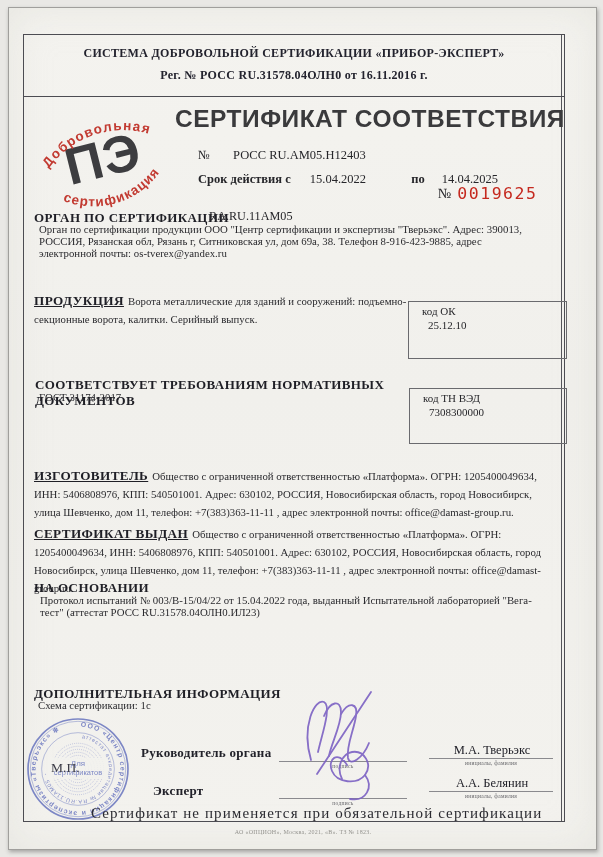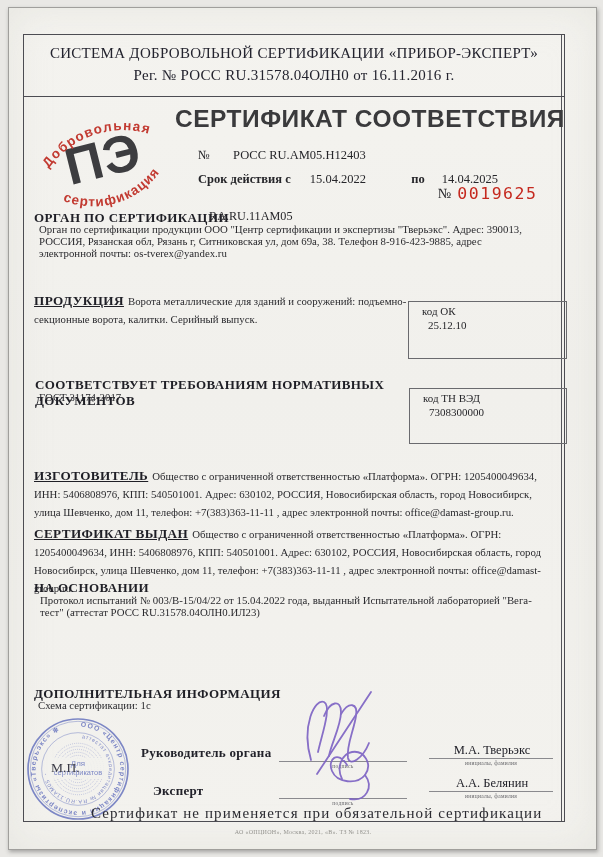--- a/index.html
+++ b/index.html
@@ -16,21 +16,21 @@
     box-shadow:1px 2px 4px rgba(60,60,60,.4), inset 0 0 40px rgba(210,208,200,.35);
   }
   .frame{
     position:absolute;left:14px;top:26px;width:540px;height:786px;
     border:1.5px solid #4c4c52;
   }
   .frame-right-double{position:absolute;top:0;bottom:0;right:2px;width:1px;background:#55555b;}
   .hdr-divider{position:absolute;left:0;right:0;top:61px;height:1px;background:#4c4c52;}
   .sys-header{
     position:absolute;left:0;top:7px;width:100%;text-align:center;
-    font-weight:normal;font-size:15px;line-height:22px;color:#23232e;letter-spacing:.3px;
+    font-weight:bold;font-size:12px;line-height:22px;color:#23232e;letter-spacing:.3px;
   }
   .title{
     position:absolute;left:155px;top:97px;width:412px;text-align:center;
     font-family:"Liberation Sans",sans-serif;font-weight:bold;font-size:24.5px;
     color:#3a3a3c;letter-spacing:.5px;
   }
   .cert-no-row{position:absolute;left:189px;top:140px;font-size:12.5px;color:#26262a;}
   .cert-no-row .val{margin-left:20px;}
   .validity-row{position:absolute;left:189px;top:164px;font-size:12.5px;color:#26262a;}
   .validity-row .lbl{font-weight:bold;}

